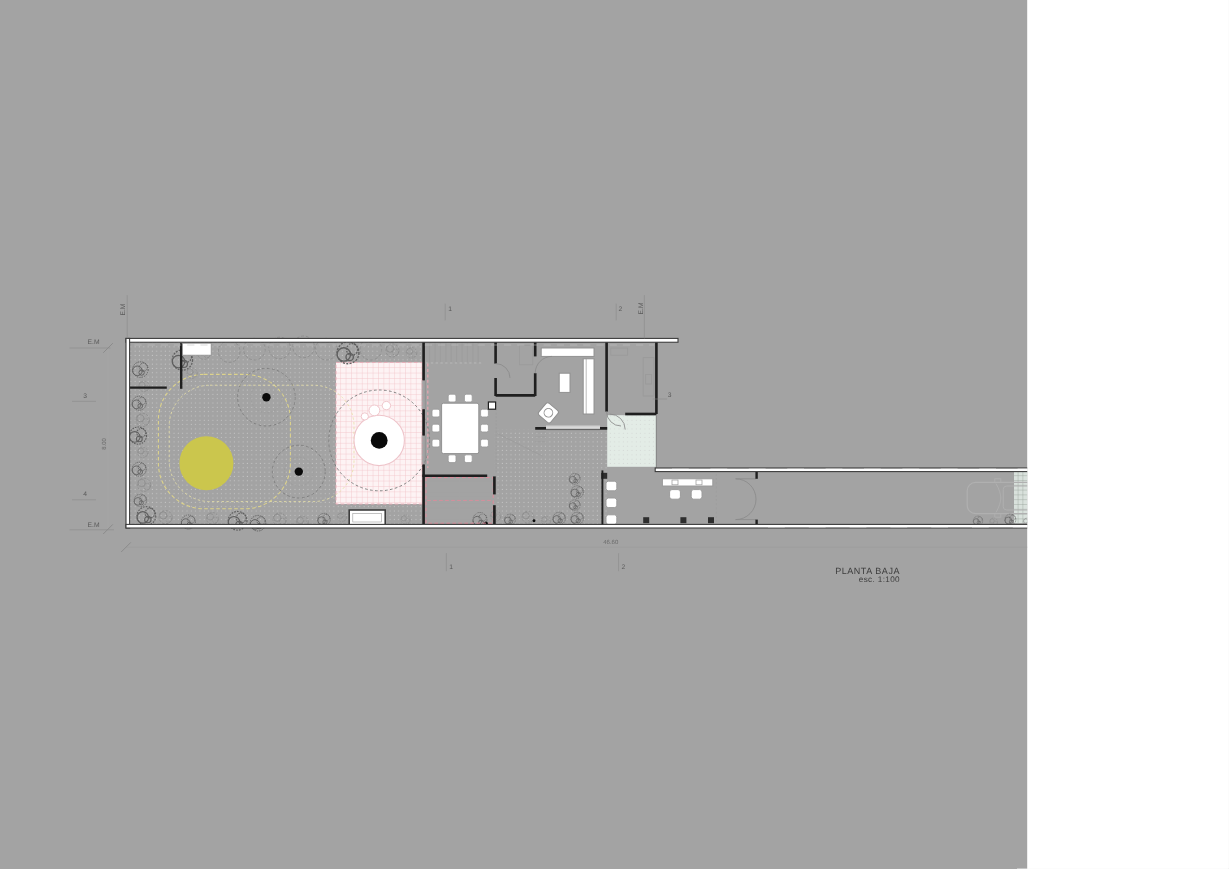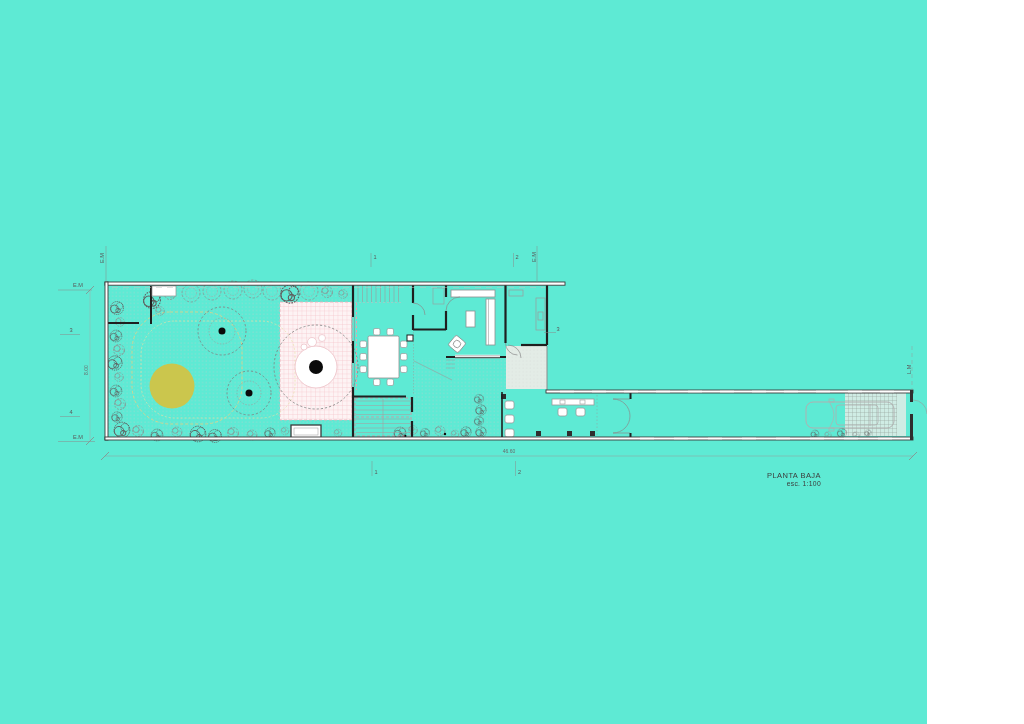--- a/index.html
+++ b/index.html
@@ -1,16 +1,16 @@
 <!DOCTYPE html>
 <html><head>
 <meta charset="utf-8">
 <style>
   html,body{margin:0;padding:0;background:#ffffff;}
-  .canvas{position:relative;width:927px;height:724px;background:#5eead4;
+  .canvas{position:relative;width:856px;height:724px;background:#a3a3a3;
           font-family:"Liberation Sans",sans-serif;overflow:hidden;}
   .canvas svg{position:absolute;left:0;top:0;}
   svg text{font-family:"Liberation Sans",sans-serif;fill:#5a5a5a;}
   .ann{font-size:5.6px;}
   .dim{font-size:5px;fill:#6a6a6a;}
   .titleblock{position:absolute;right:106px;top:471px;text-align:right;color:#3c3c3c;}
   .tb-title{font-size:7.5px;letter-spacing:.45px;line-height:1.25;}
   .tb-scale{font-size:6.8px;letter-spacing:.3px;line-height:1.25;}
 </style>
 </head>

